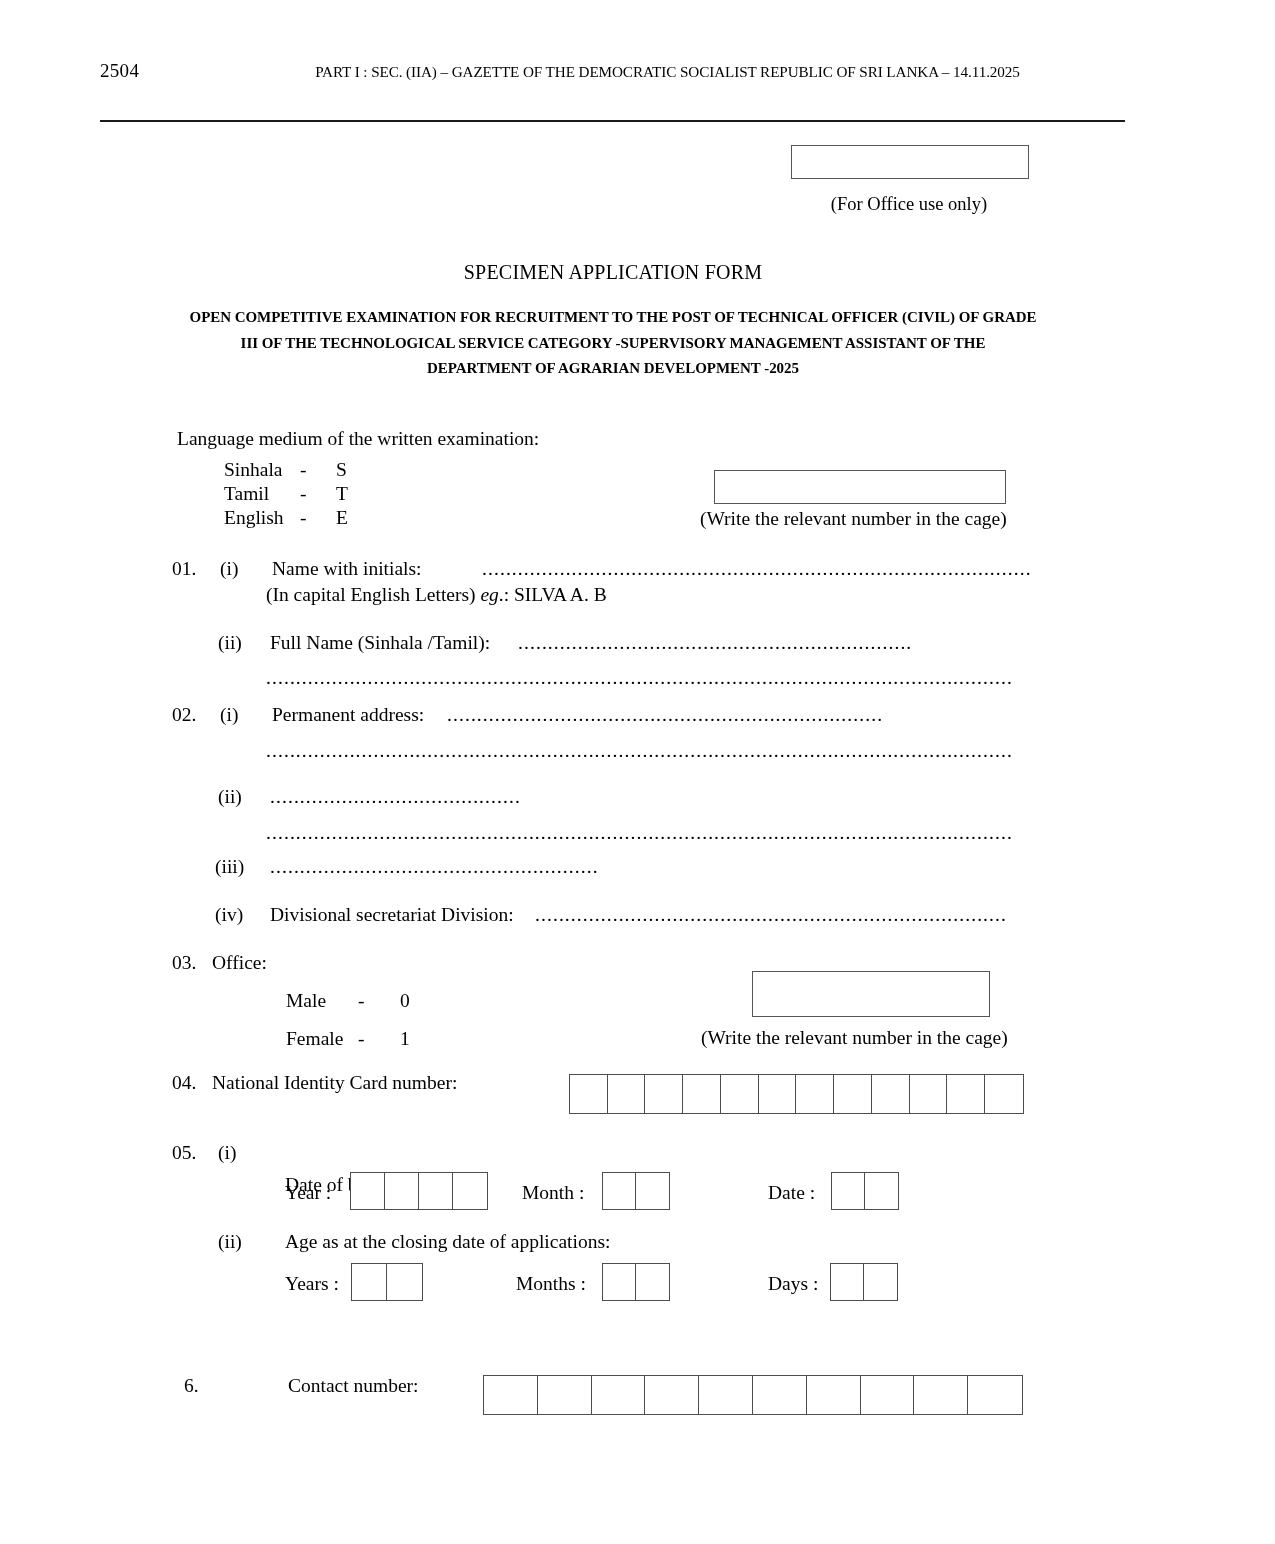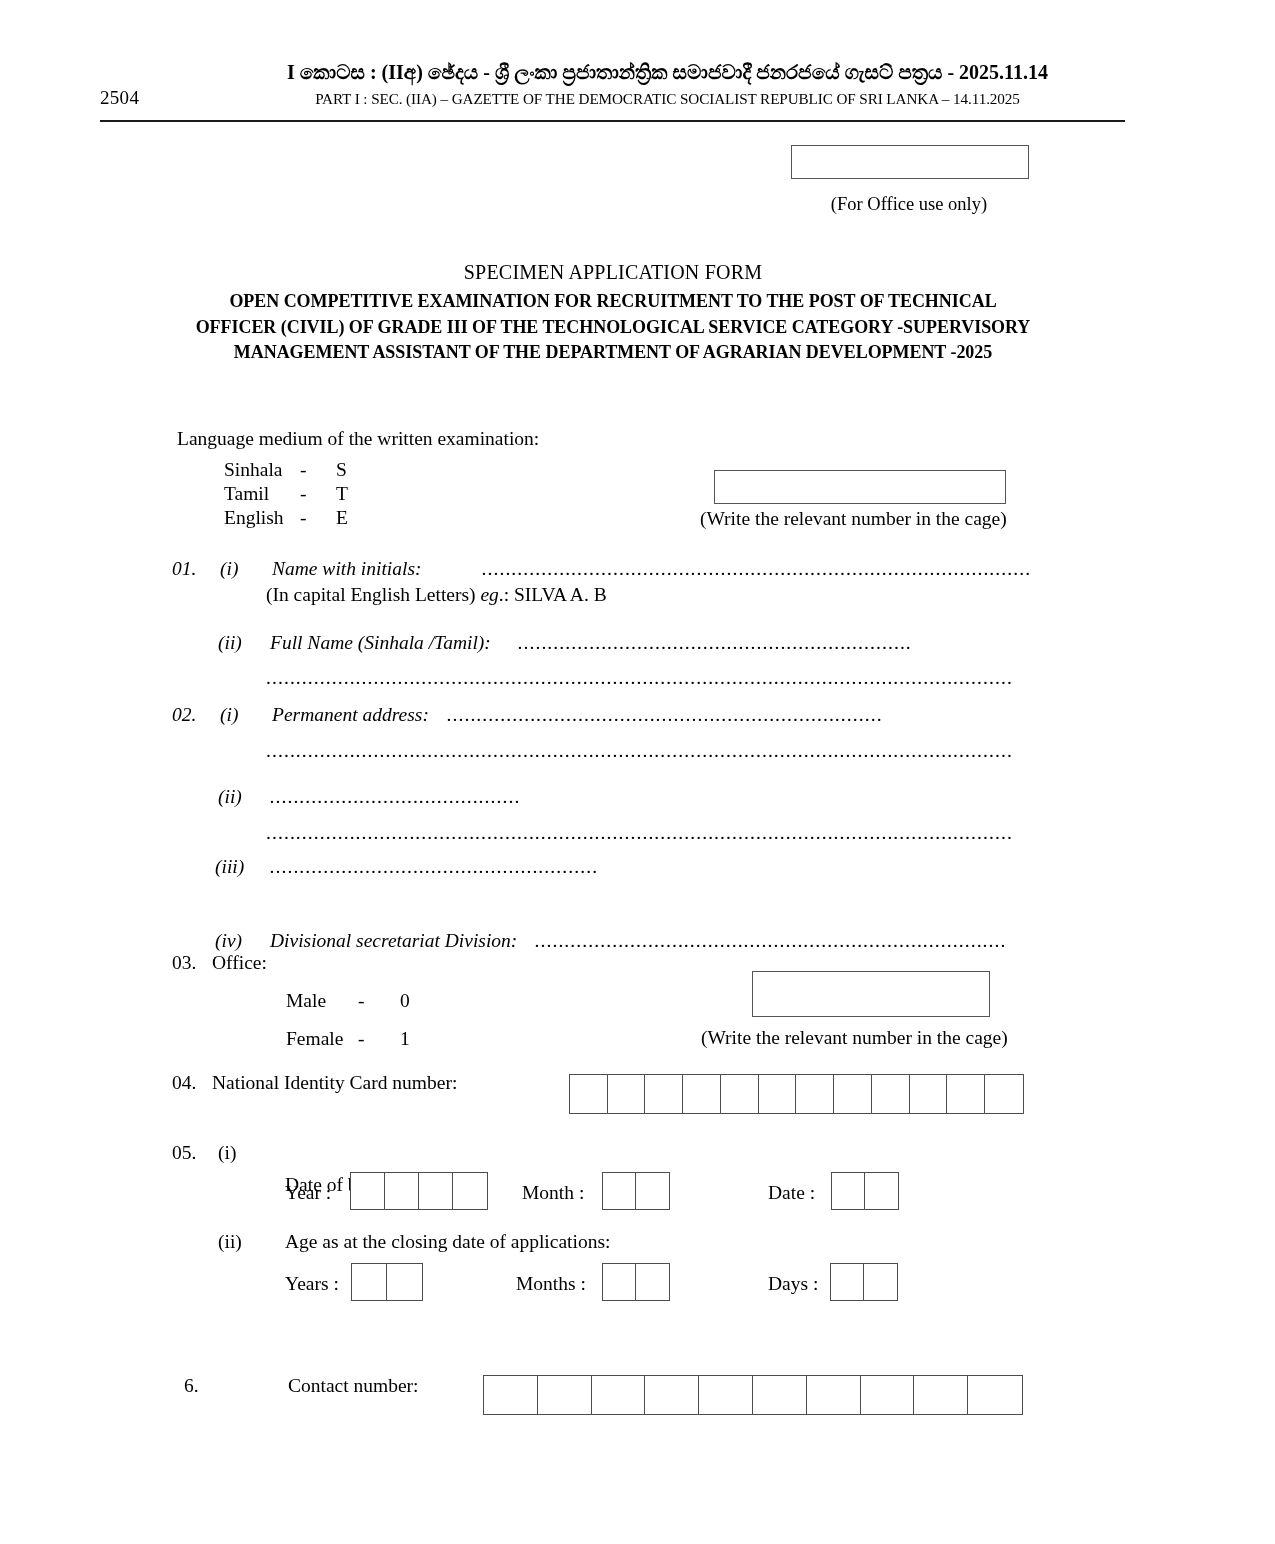--- a/index.html
+++ b/index.html
@@ -86,25 +86,25 @@
     top: 259px;
     width: 850px;
     text-align: center;
     font-size: 20px;
     line-height: 26px;
     letter-spacing: 0.2px;
   }
   .main-title {
     position: absolute;
     left: 188px;
-    top: 289px;
+    top: 305px;
     width: 850px;
     text-align: center;
     font-weight: bold;
-    font-size: 18px;
+    font-size: 15px;
     line-height: 25.5px;
     letter-spacing: -0.05px;
   }
 
   
   .form-body {
     position: absolute;
     left: 0;
     top: 0;
     width: 1275px;
@@ -141,21 +141,20 @@
     line-height: 24px;
   }
 
   
   .item {
     position: absolute;
     display: flex;
     font-size: 19.5px;
     line-height: 26px;
     white-space: nowrap;
-    font-style: italic;
   }
   .num  { width: 48px; }
   .rom  { width: 52px; }
   .txt  { }
   .dots {
     display: inline-block;
     overflow: hidden;
     white-space: nowrap;
     vertical-align: bottom;
     letter-spacing: 1.1px;
@@ -237,21 +236,20 @@
   .contact-label { left: 288px; top: 1373px; }
   .contact-grid  { left: 483px; top: 1375px; width: 540px; height: 40px; }
 </style>
 </head>
 <body>
 
 <div class="page-header">
   <div class="hdr-row">
     <div class="hdr-pageno">2504</div>
     <div class="hdr-lines">
-      <div class="hdr-sinhala">I කොටස : (IIඅ) ඡේදය - ශ්‍රී ලංකා ප්‍රජාතාන්ත්‍රික සමාජවාදී ජනරජයේ ගැසට් පත්‍රය - 2025.11.14</div>
       <div class="hdr-english">PART  I :  SEC.  (IIA) – GAZETTE OF THE DEMOCRATIC SOCIALIST REPUBLIC OF SRI LANKA – 14.11.2025</div>
     </div>
   </div>
 </div>
 <div class="hdr-rule"></div>
 
 <div class="office-box"></div>
 <div class="office-caption">(For Office use only)</div>
 
 <div class="specimen-title">SPECIMEN APPLICATION FORM</div>
@@ -309,21 +307,21 @@
     <span class="rom">(ii)</span>
     <span class="dots" style="width:250px;">................................................</span>
   </div>
   <div class="contline" style="left:266px; top:820px; width:758px;">.............................................................................................................................</div>
 
   <div class="item" style="left:215px; top:854px;">
     <span class="rom" style="width:55px;">(iii)</span>
     <span class="dots" style="width:354px;">.......................................................</span>
   </div>
 
-  <div class="item" style="left:215px; top:928px;">
+  <div class="item" style="left:215px; top:902px;">
     <span class="rom" style="width:55px;">(iv)</span>
     <span class="txt" style="width:265px;">Divisional secretariat Division:</span>
     <span class="dots" style="width:499px;">...............................................................................</span>
   </div>
 
   <div class="abs t gender-label">
     <span style="display:inline-block;width:40px;">03.</span><span>Office:</span>
   </div>
   <div class="abs t gender-male">
     <span class="gender-row">

